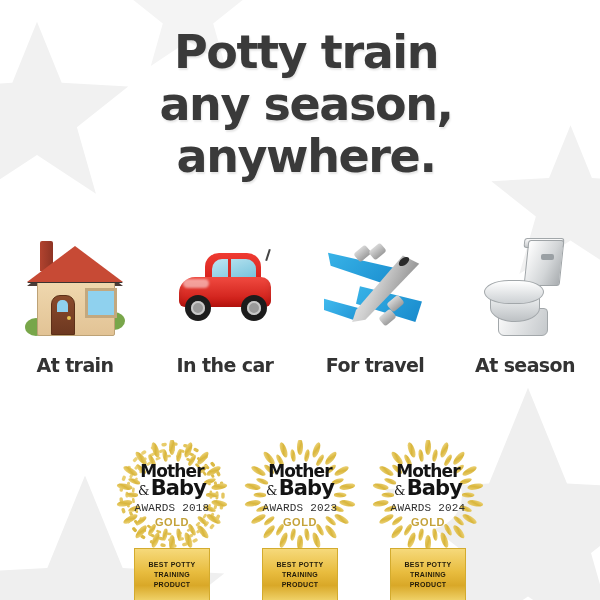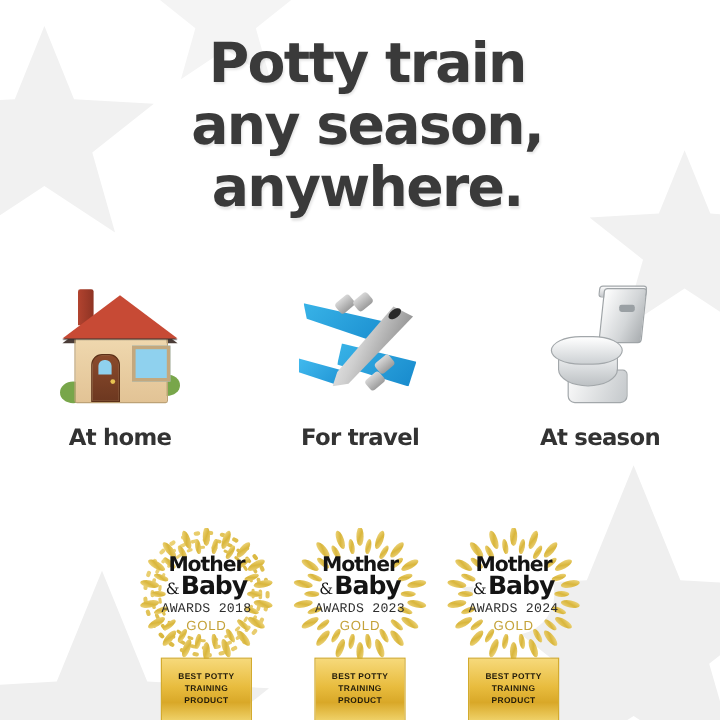--- a/index.html
+++ b/index.html
@@ -310,21 +310,21 @@
   .mb-awards {
     margin-top: 4px;
     font-family: Liberation Mono, monospace;
     font-size: 11px;
     letter-spacing: 0.2px;
     color: #2e2e2e;
   }
   .mb-gold {
     margin-top: 2px;
     font-family: "Liberation Sans", sans-serif;
-    font-weight: normal;
+    font-weight: bold;
     font-size: 11px;
     letter-spacing: 0.6px;
     color: #c4a239;
   }
   .ribbon {
     position: relative;
     margin-top: -4px;
     width: 74px;
     height: 52px;
     background: linear-gradient(180deg,#f6d97a 0%,#e8bc3e 45%,#d9a828 70%,#f0d36b 100%);
@@ -371,23 +371,38 @@
           <div class="roof-dark"></div>
           <div class="body"></div>
           <div class="roof"></div>
           <div class="window"></div>
           <div class="door">
               <div class="door-win"></div>
               <div class="knob"></div>
             </div>
         </div>
       </div>
-      <div class="feature-label">At home</div>
+      <div class="feature-label">At train</div>
     </div>
 
+    <div class="feature">
+      <div class="feature-art">
+        <div class="car">
+          <div class="antenna"></div>
+          <div class="cabin"></div>
+          <div class="glass"></div>
+          <div class="glass-split"></div>
+          <div class="lower"></div>
+          <div class="hood-hl"></div>
+          <div class="wheel front"></div>
+          <div class="wheel rear"></div>
+        </div>
+      </div>
+      <div class="feature-label">In the car</div>
+    </div>
 
     <div class="feature">
       <div class="feature-art">
         <div class="plane">
           <div class="wing-back"></div>
           <div class="tail"></div>
           <div class="wing-front"></div>
           <div class="eng e1"></div>
           <div class="eng e2"></div>
           <div class="eng e3"></div>

